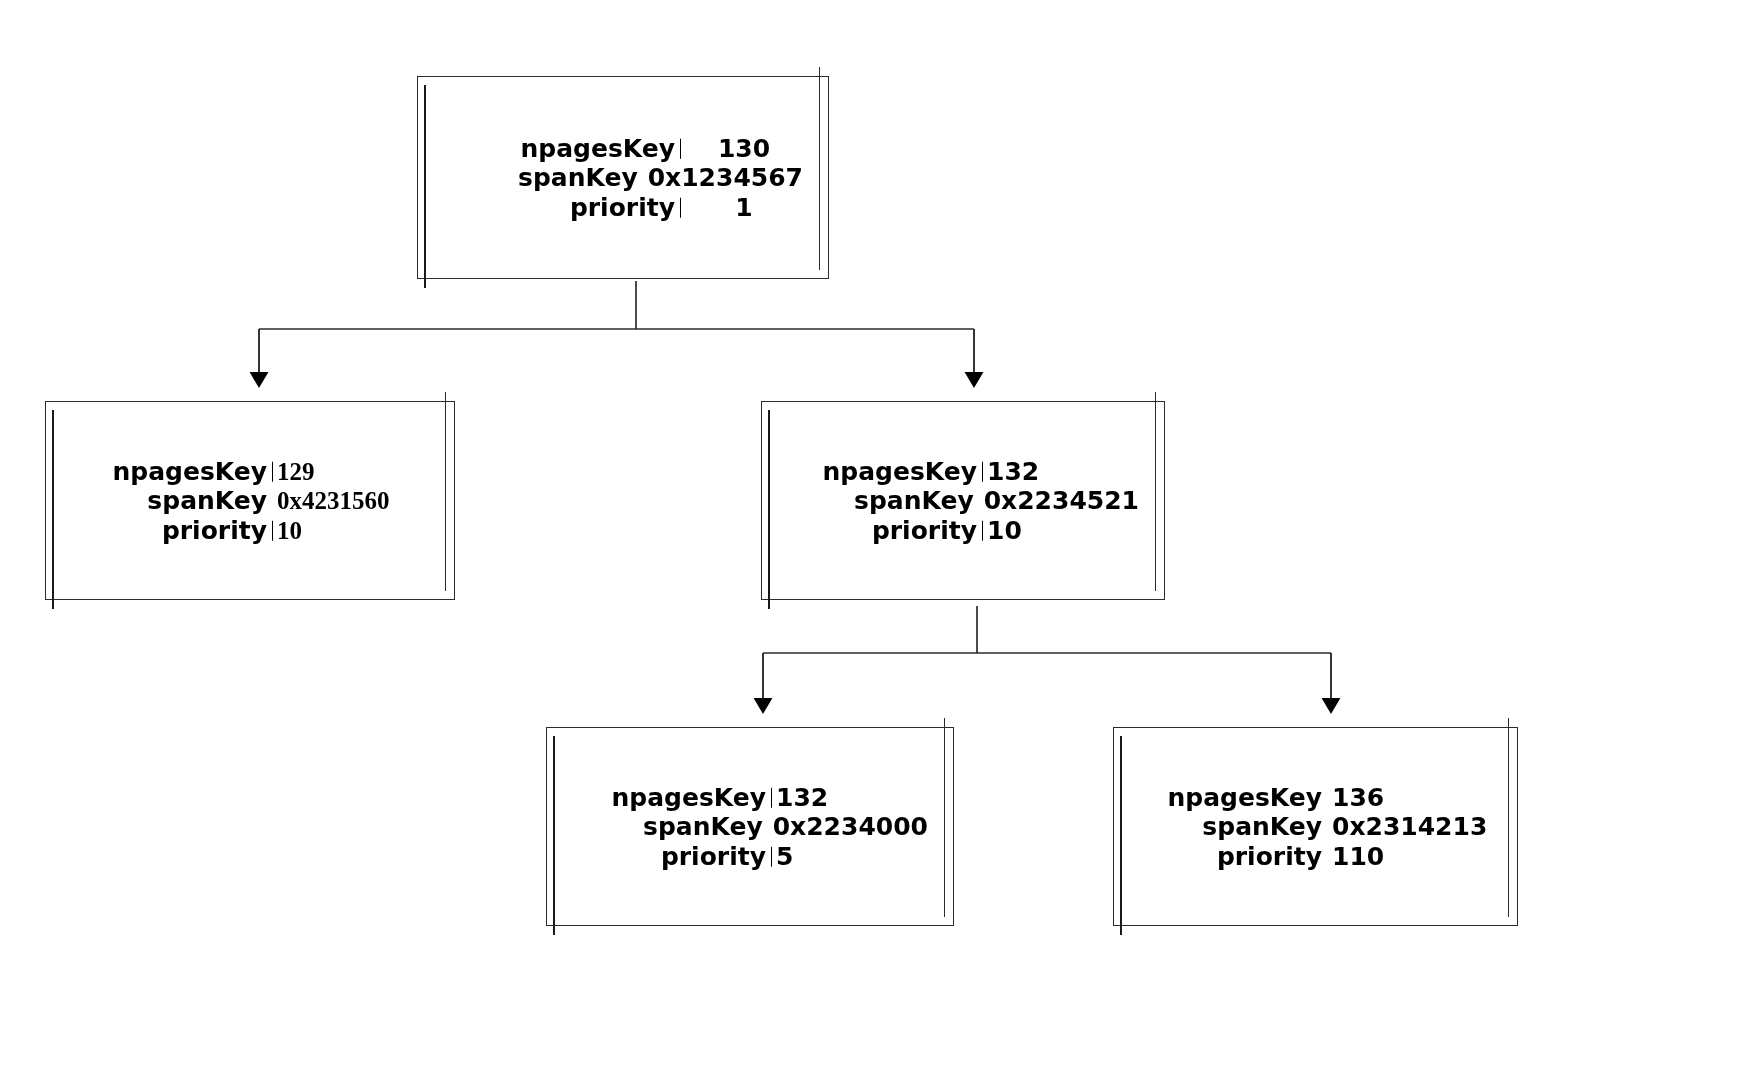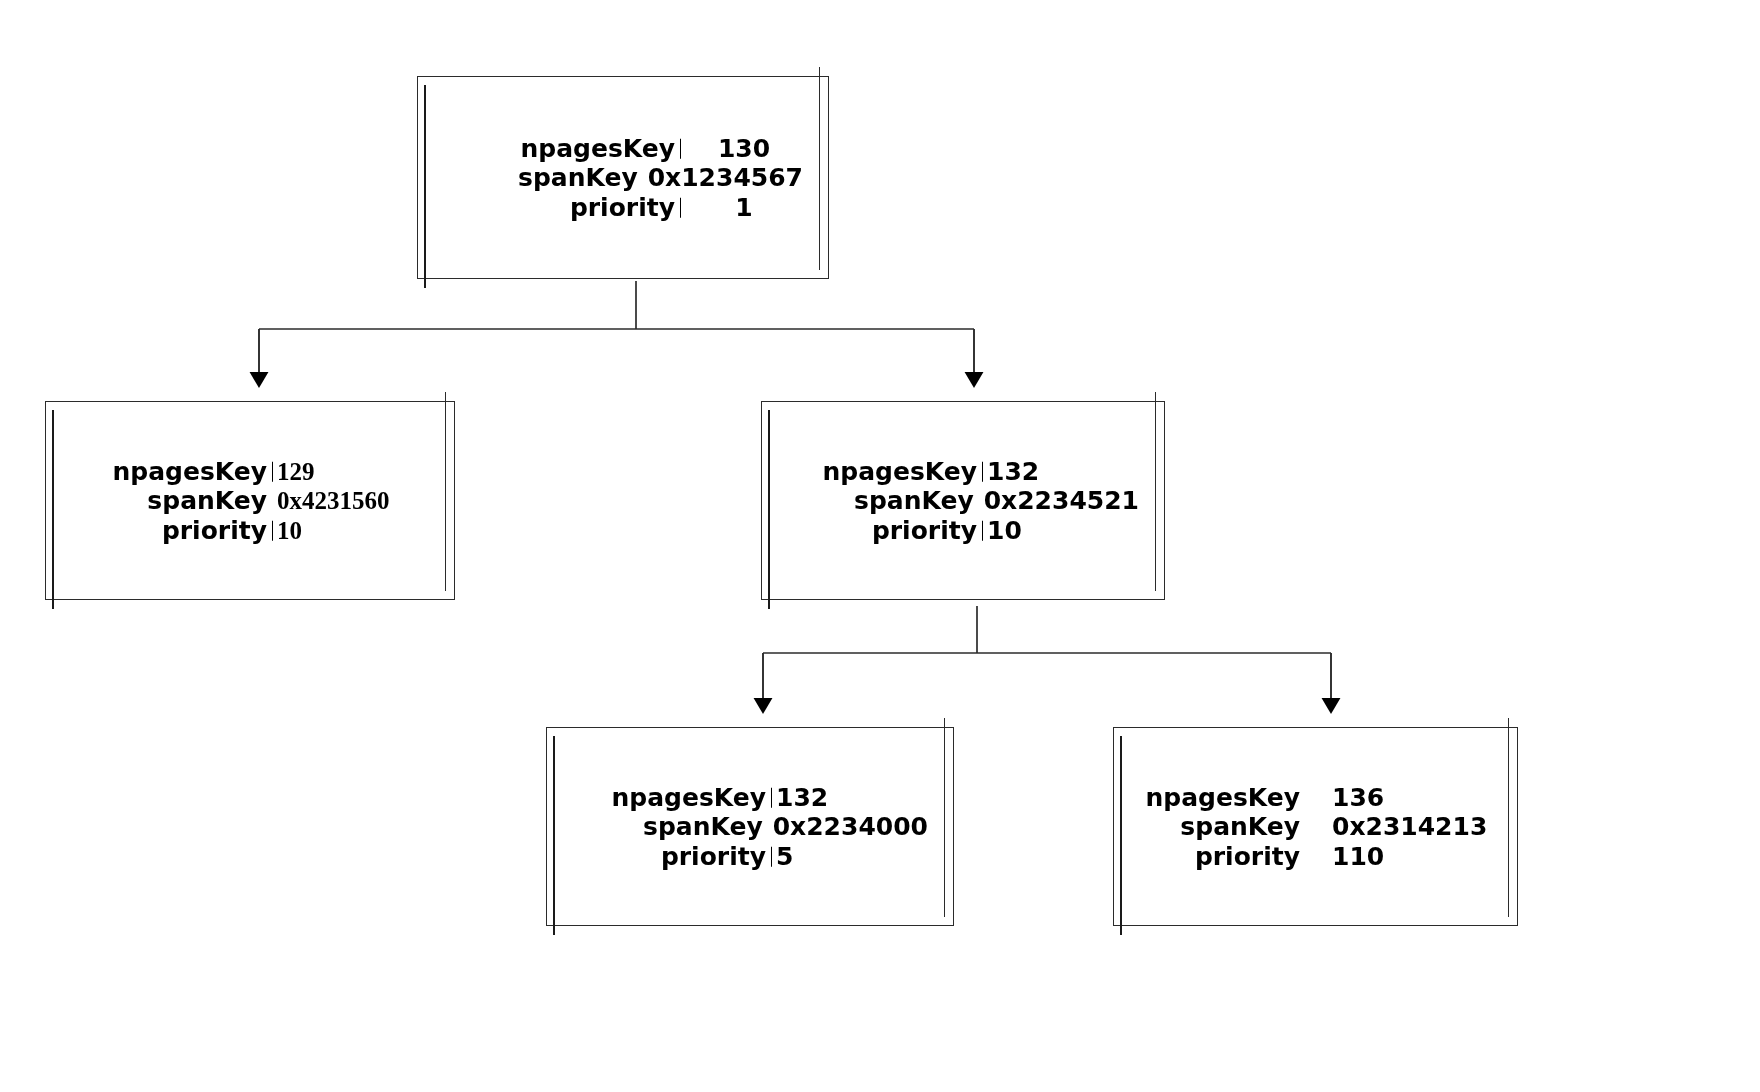--- a/index.html
+++ b/index.html
@@ -33,21 +33,21 @@
   
   #node-root .frow{font-size:25px;}
   #node-root .fval{min-width:118px;text-align:center;}
   #node-left .frow{font-size:25px;}
   #node-left .fval{min-width:152px;font-family:Liberation Serif, serif;}
   #node-right .frow{font-size:25px;}
   #node-right .fval{min-width:152px;}
   #node-rl .frow{font-size:25px;}
   #node-rl .fval{min-width:152px;}
   #node-rr .frow{font-size:25px;}
-  #node-rr .fval{min-width:160px;margin-left:22px;}
+  #node-rr .fval{min-width:160px;}
   #node-rr .ftick{background:transparent;}
 
   
   #node-root{left:417px;top:58px;width:412px;height:203px;}
   #node-left{left:45px;top:383px;width:410px;height:199px;}
   #node-right{left:761px;top:383px;width:404px;height:199px;}
   #node-rl{left:546px;top:709px;width:408px;height:199px;}
   #node-rr{left:1113px;top:709px;width:405px;height:199px;}
 </style>
 </head>

